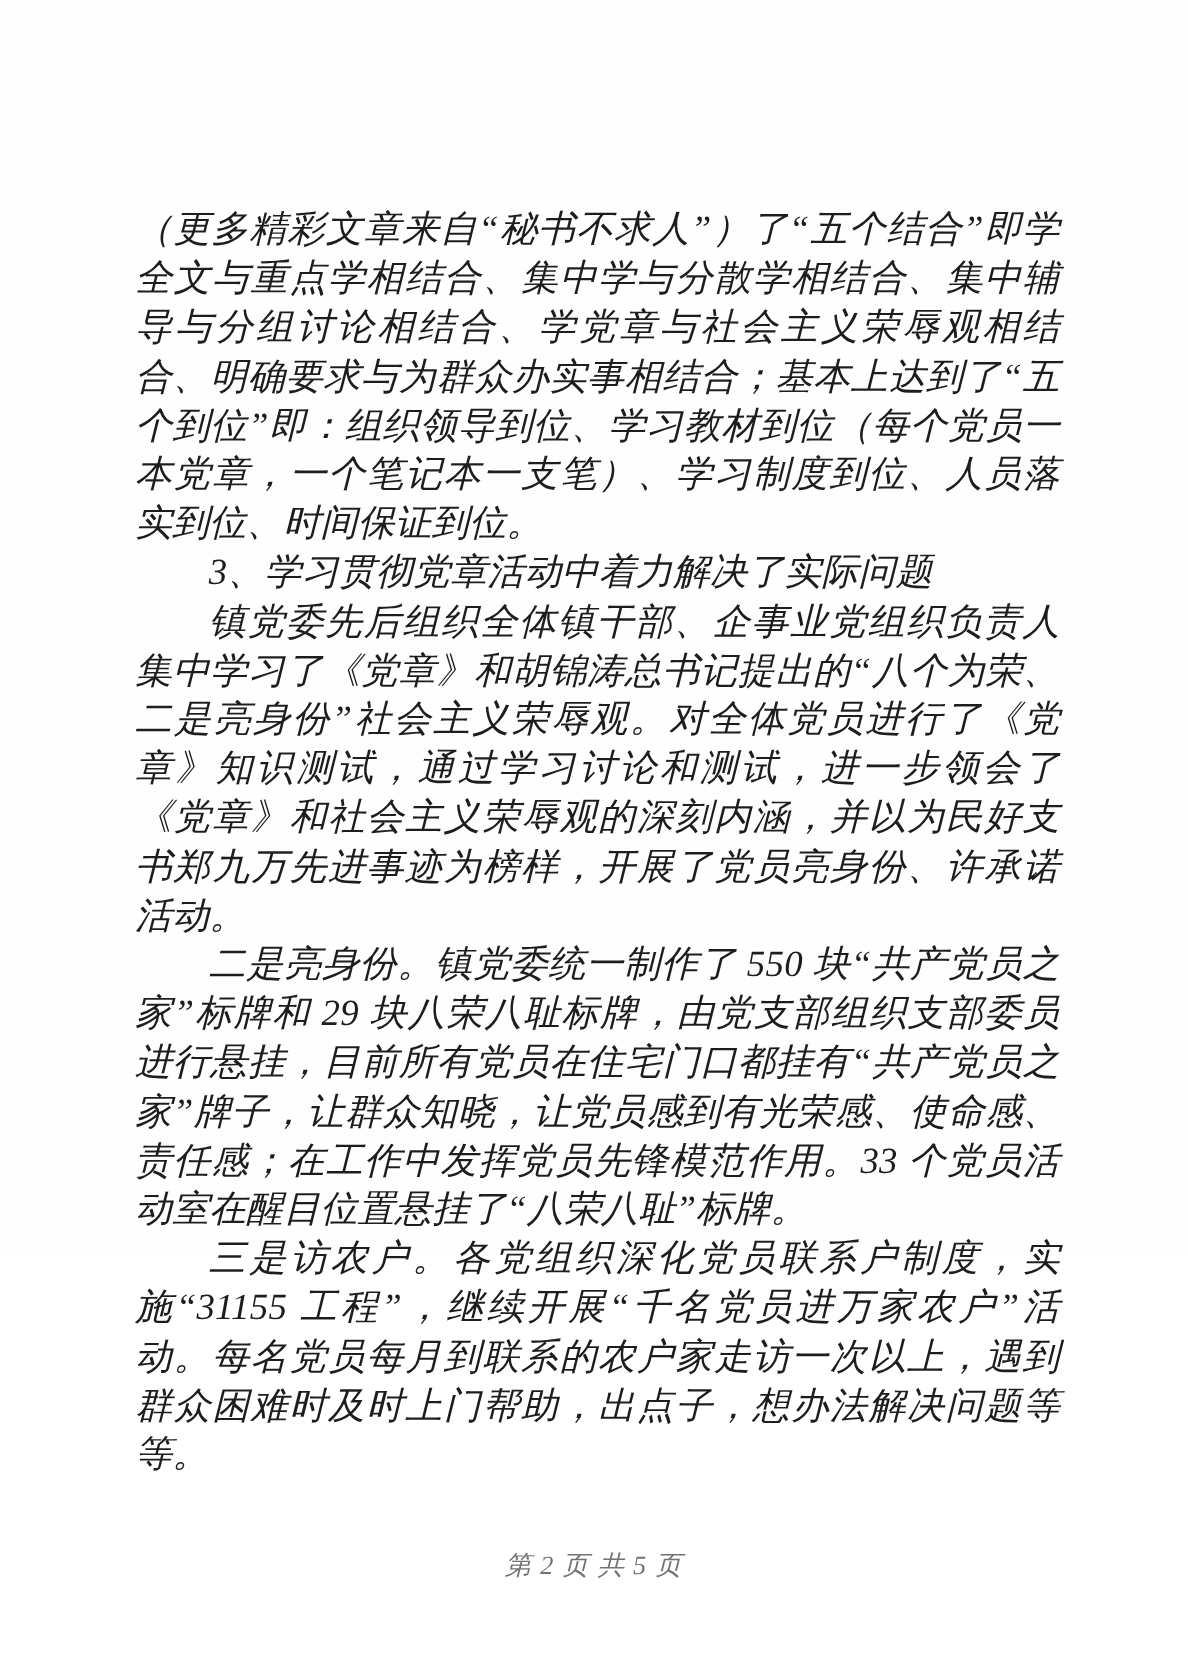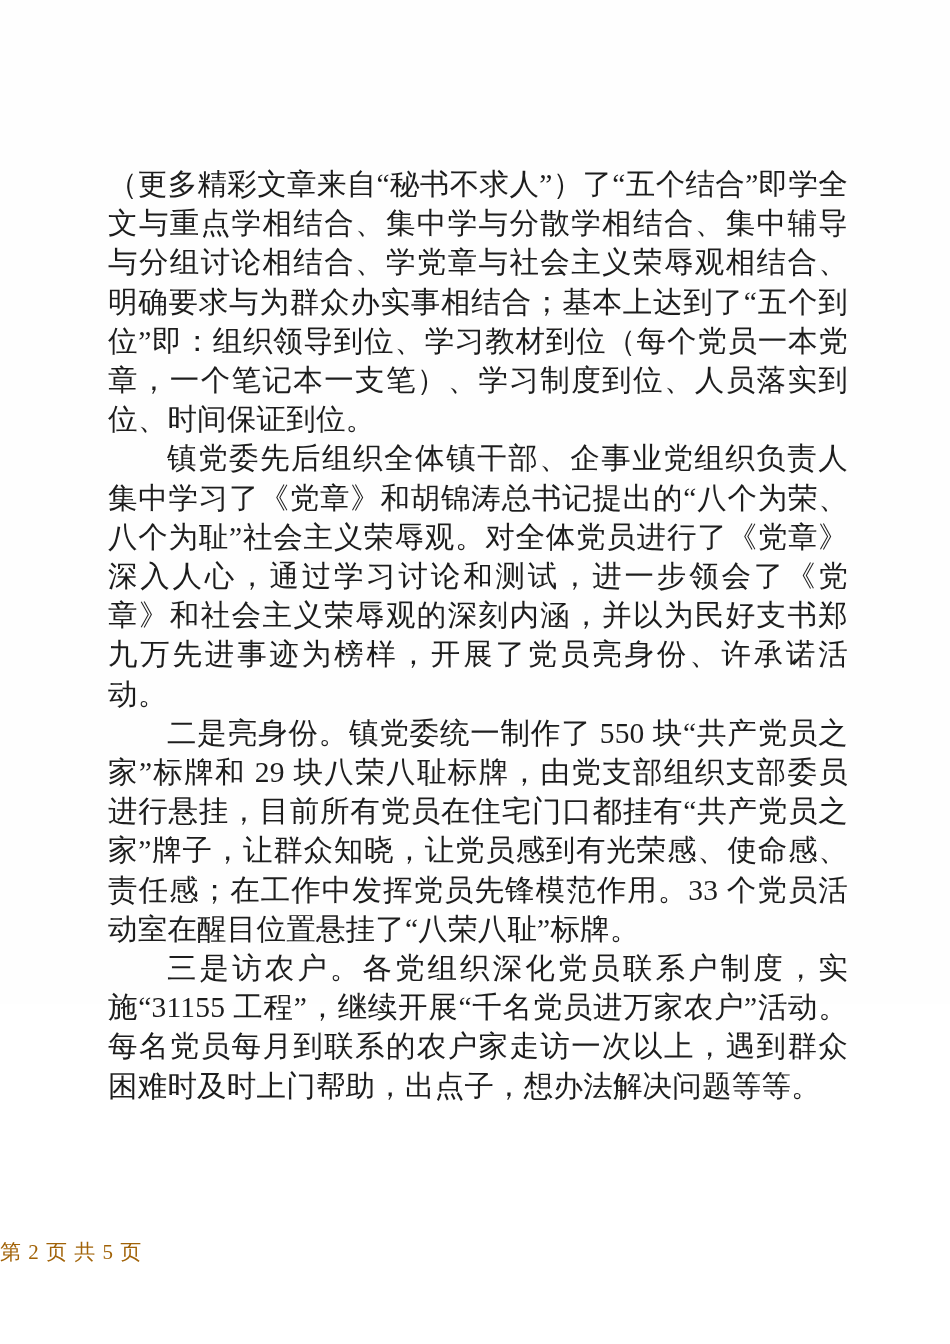--- a/index.html
+++ b/index.html
@@ -16,20 +16,21 @@
     position: relative;
     -webkit-font-smoothing: antialiased;
   }
 
   .page {
     position: absolute;
     inset: 0;
     width: 950px;
     height: 1004px;
     background: #fefefe;
+    font-style: italic;
   }
 
   
   .doc-body {
     position: absolute;
     left: 108px;
     top: 165px;
     width: 740px;
   }
 
@@ -49,39 +50,40 @@
   }
   .para.noindent {
     text-indent: 0;
   }
 
   .footer {
     position: absolute;
     left: 0;
     right: 0;
     top: 1238px;
-    text-align: left;
+    text-align: center;
     font-size: 21px;
     line-height: 28px;
-    color: #a16207;
+    color: #737373;
     letter-spacing: 1px;
     font-family: "Liberation Serif", "DejaVu Serif", serif;
   }
 </style>
 </head>
 <body>
 
 <div class="page">
 
   <div class="doc-body">
 
     <p class="para noindent">（更多精彩文章来自“秘书不求人”）了“五个结合”即学全文与重点学相结合、集中学与分散学相结合、集中辅导与分组讨论相结合、学党章与社会主义荣辱观相结合、明确要求与为群众办实事相结合；基本上达到了“五个到位”即：组织领导到位、学习教材到位（每个党员一本党章，一个笔记本一支笔）、学习制度到位、人员落实到位、时间保证到位。</p>
 
+    <p class="para indent">3、学习贯彻党章活动中着力解决了实际问题</p>
 
-    <p class="para indent">镇党委先后组织全体镇干部、企事业党组织负责人集中学习了《党章》和胡锦涛总书记提出的“八个为荣、八个为耻”社会主义荣辱观。对全体党员进行了《党章》深入人心，通过学习讨论和测试，进一步领会了《党章》和社会主义荣辱观的深刻内涵，并以为民好支书郑九万先进事迹为榜样，开展了党员亮身份、许承诺活动。</p>
+    <p class="para indent">镇党委先后组织全体镇干部、企事业党组织负责人集中学习了《党章》和胡锦涛总书记提出的“八个为荣、二是亮身份”社会主义荣辱观。对全体党员进行了《党章》知识测试，通过学习讨论和测试，进一步领会了《党章》和社会主义荣辱观的深刻内涵，并以为民好支书郑九万先进事迹为榜样，开展了党员亮身份、许承诺活动。</p>
 
 
     <p class="para indent">二是亮身份。镇党委统一制作了 550 块“共产党员之家”标牌和 29 块八荣八耻标牌，由党支部组织支部委员进行悬挂，目前所有党员在住宅门口都挂有“共产党员之家”牌子，让群众知晓，让党员感到有光荣感、使命感、责任感；在工作中发挥党员先锋模范作用。33 个党员活动室在醒目位置悬挂了“八荣八耻”标牌。</p>
 
     <p class="para indent">三是访农户。各党组织深化党员联系户制度，实施“31155 工程”，继续开展“千名党员进万家农户”活动。每名党员每月到联系的农户家走访一次以上，遇到群众困难时及时上门帮助，出点子，想办法解决问题等等。</p>
 
   </div>
 
   <div class="footer">
     <span>第 2 页  共 5 页</span>

